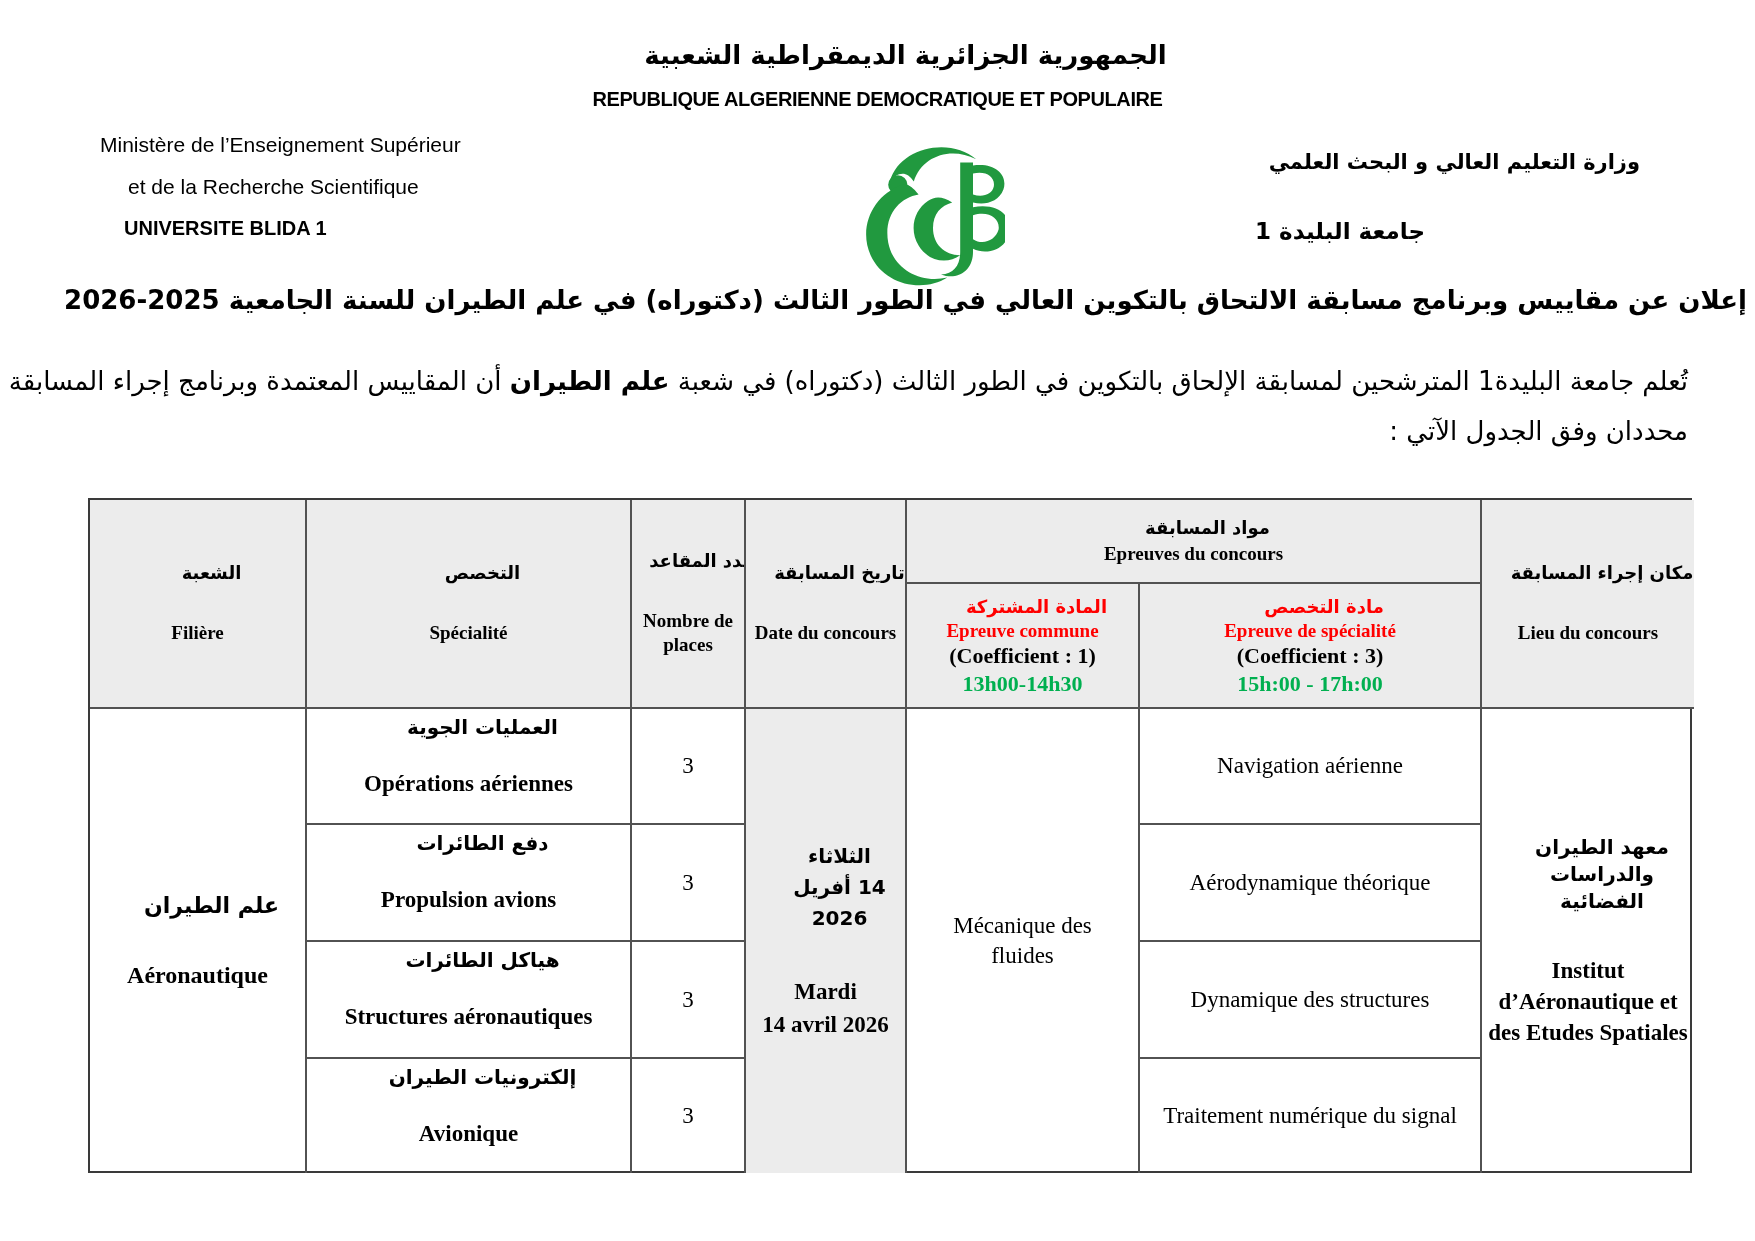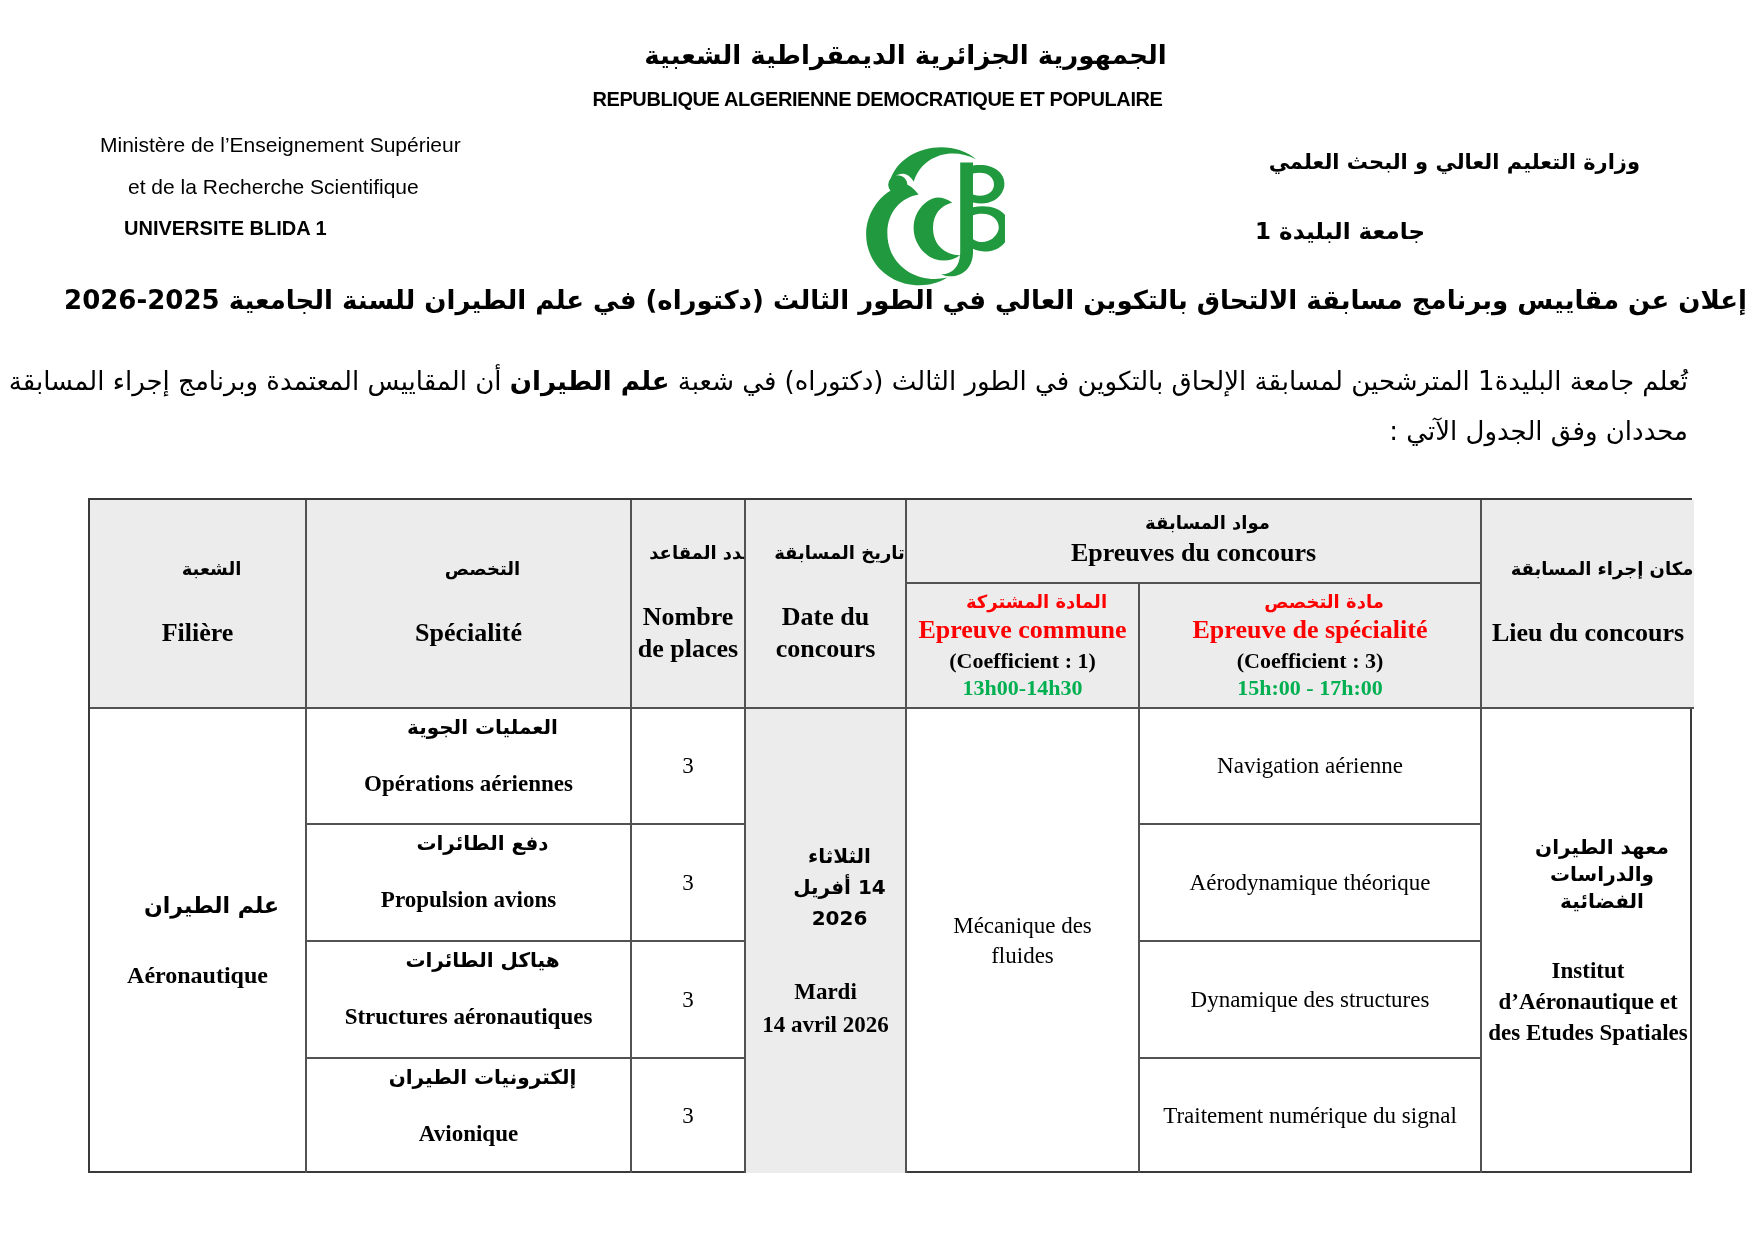--- a/index.html
+++ b/index.html
@@ -46,21 +46,21 @@
     box-sizing:border-box;
     display:flex; flex-direction:column;
     align-items:center; justify-content:center;
     text-align:center; overflow:hidden;
   }
   .bt { border-top:2px solid #525252; }
   .bl { border-left:2px solid #525252; }
   .shaded { background:#ececec; }
 
   .h-ar { font-size:18px; font-weight:bold; white-space:nowrap; }
-  .h-fr { font-family:"Liberation Serif", serif; font-size:26px; font-weight:bold; line-height:1.25; }
+  .h-fr { font-family:"Liberation Serif", serif; font-size:19px; font-weight:bold; line-height:1.25; }
   .gap40 { height:38px; }
   .gap4  { height:4px; }
 
   .red   { color:#ff0000; }
   .green { color:#00b050; }
 
   .sub4 { line-height:1.32; }
   .sub4 .h-ar { line-height:1.4; }
 
   .spec-cell { justify-content:flex-start; padding-top:6px; }

